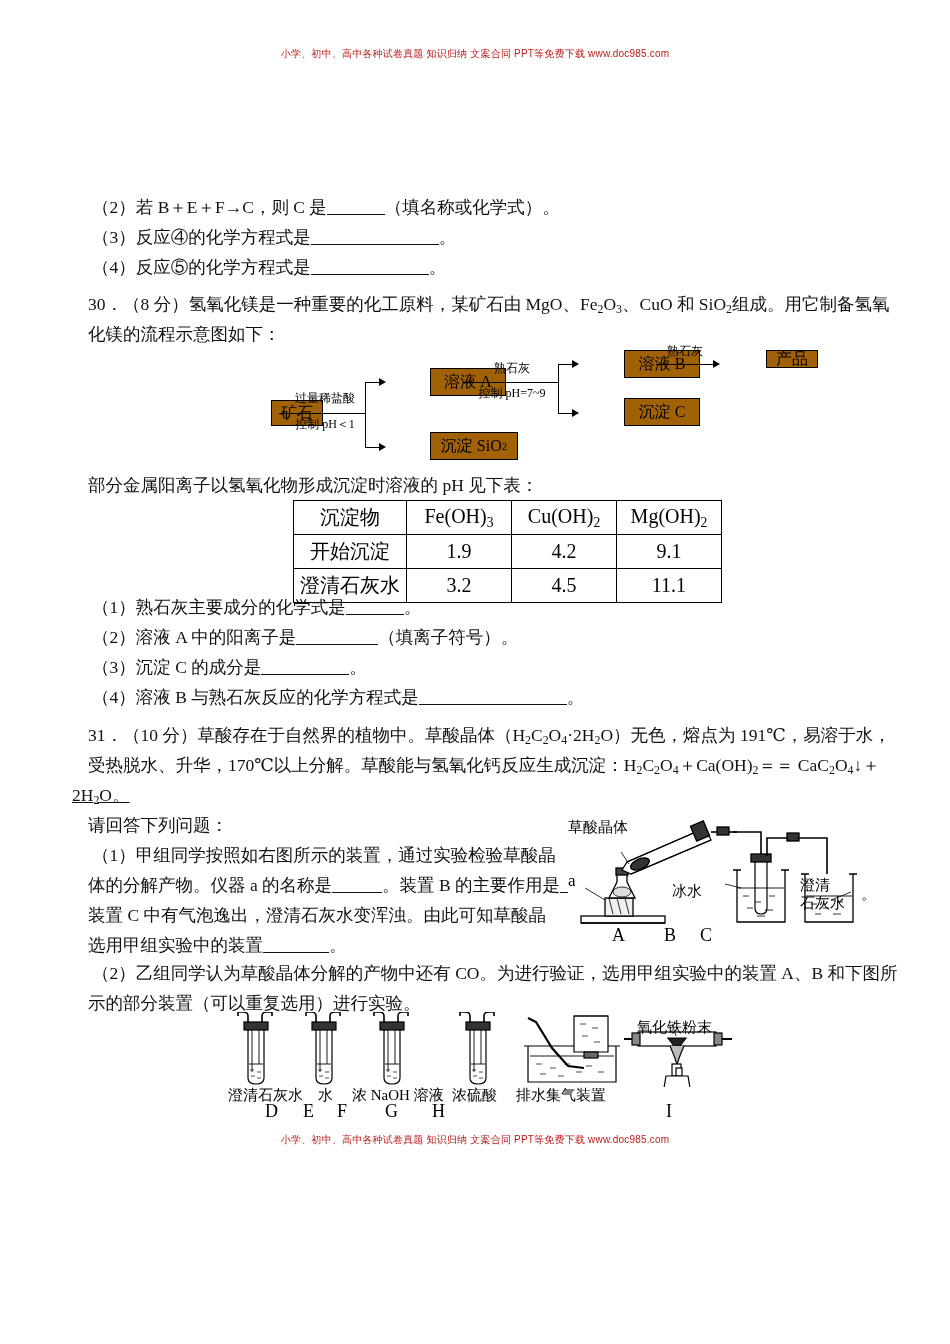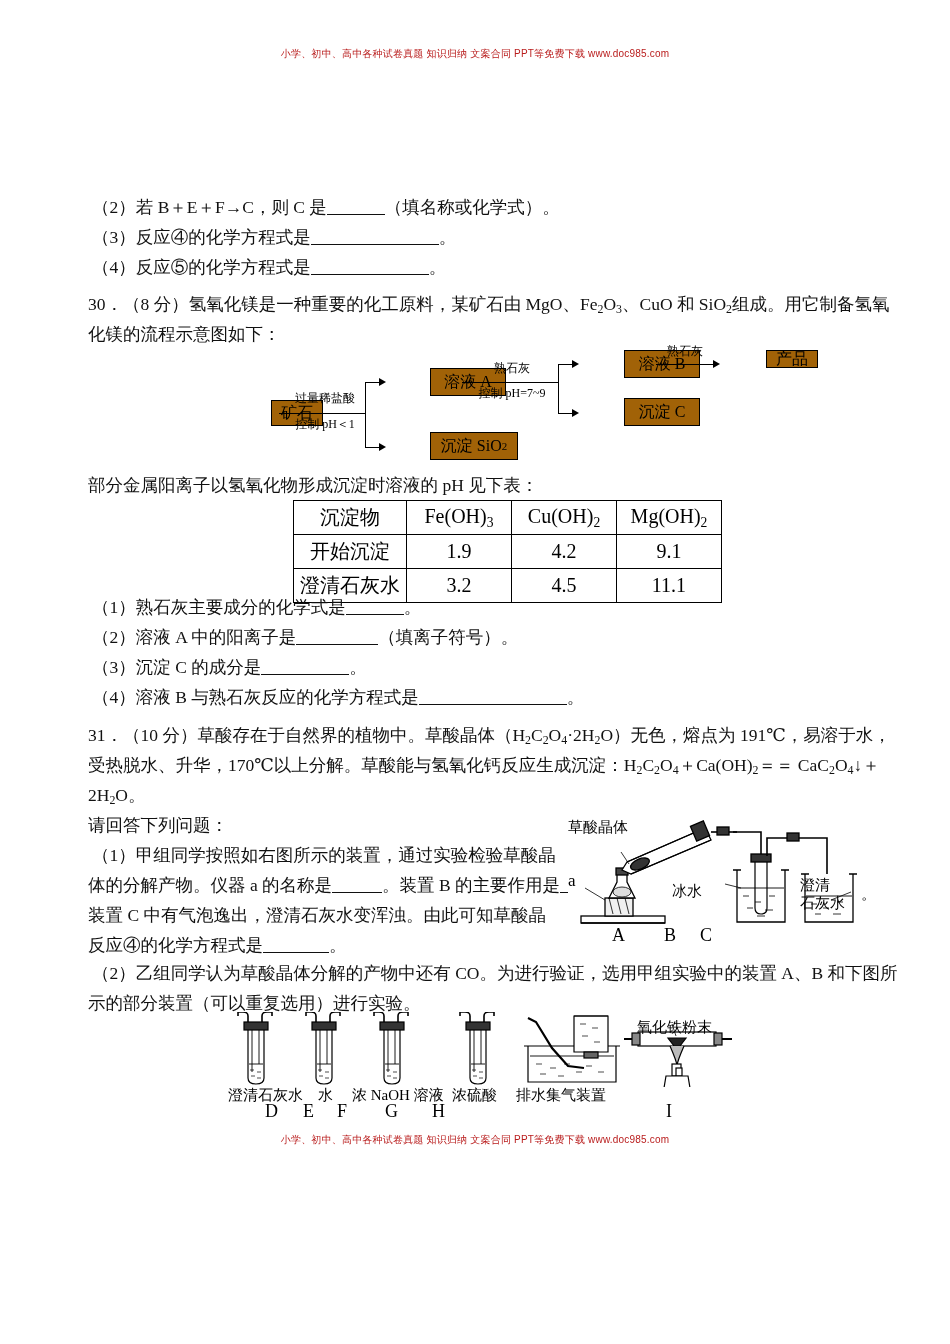--- a/index.html
+++ b/index.html
@@ -213,32 +213,32 @@
   <div class="txt" style="left:92px; top:682px;">
     <span>（4）溶液 B 与熟石灰反应的化学方程式是</span><span class="blank" style="width:148px;"></span><span>。</span>
   </div>
 
   <div class="txt" style="left:88px; top:720px;">
     <span>31．（10 分）草酸存在于自然界的植物中。草酸晶体（H</span><sub>2</sub><span>C</span><sub>2</sub><span>O</span><sub>4</sub><span>·2H</span><sub>2</sub><span>O）无色，熔点为 191℃，易溶于水，</span>
   </div>
   <div class="txt" style="left:88px; top:750px;">
     <span>受热脱水、升华，170℃以上分解。草酸能与氢氧化钙反应生成沉淀：H</span><sub>2</sub><span>C</span><sub>2</sub><span>O</span><sub>4</sub><span>＋Ca(OH)</span><sub>2</sub><span>＝＝ CaC</span><sub>2</sub><span>O</span><sub>4</sub><span>↓＋</span>
   </div>
-  <div class="txt" style="left:88px; top:780px;">
+  <div class="txt" style="left:72px; top:780px;text-decoration:underline;">
     <span>2H</span><sub>2</sub><span>O。</span>
   </div>
   <div class="txt" style="left:88px; top:810px;">请回答下列问题：</div>
 
   <div class="txt" style="left:92px; top:840px;">（1）甲组同学按照如右图所示的装置，通过实验检验草酸晶</div>
   <div class="txt" style="left:88px; top:870px;">
     <span>体的分解产物。仪器 a 的名称是</span><span class="blank" style="width:50px;"></span><span>。装置 B 的主要作用是</span><span class="blank" style="width:8px;"></span>
   </div>
   <div class="txt" style="left:88px; top:900px;">装置 C 中有气泡逸出，澄清石灰水变浑浊。由此可知草酸晶</div>
   <div class="txt" style="left:88px; top:930px;">
-    <span>反应④的化学方程式是</span><span class="blank" style="width:66px;"></span><span>。</span>
+    <span>选用甲组实验中的装置</span><span class="blank" style="width:66px;"></span><span>。</span>
   </div>
 
   <svg class="appsvg" style="left:565px; top:812px;" width="300" height="128" viewBox="0 0 300 128">
     <g fill="none" stroke="#000" stroke-width="1.3">
 
       <rect x="16" y="104" width="84" height="7" fill="#fff"></rect>
       <line x1="16" y1="111" x2="100" y2="111"></line>
 
       <rect x="40" y="86" width="28" height="18" fill="#f0f0f0"></rect>
       <path d="M44 86 L48 102 M52 86 L56 102 M60 86 L64 102" stroke-width="0.8"></path>

